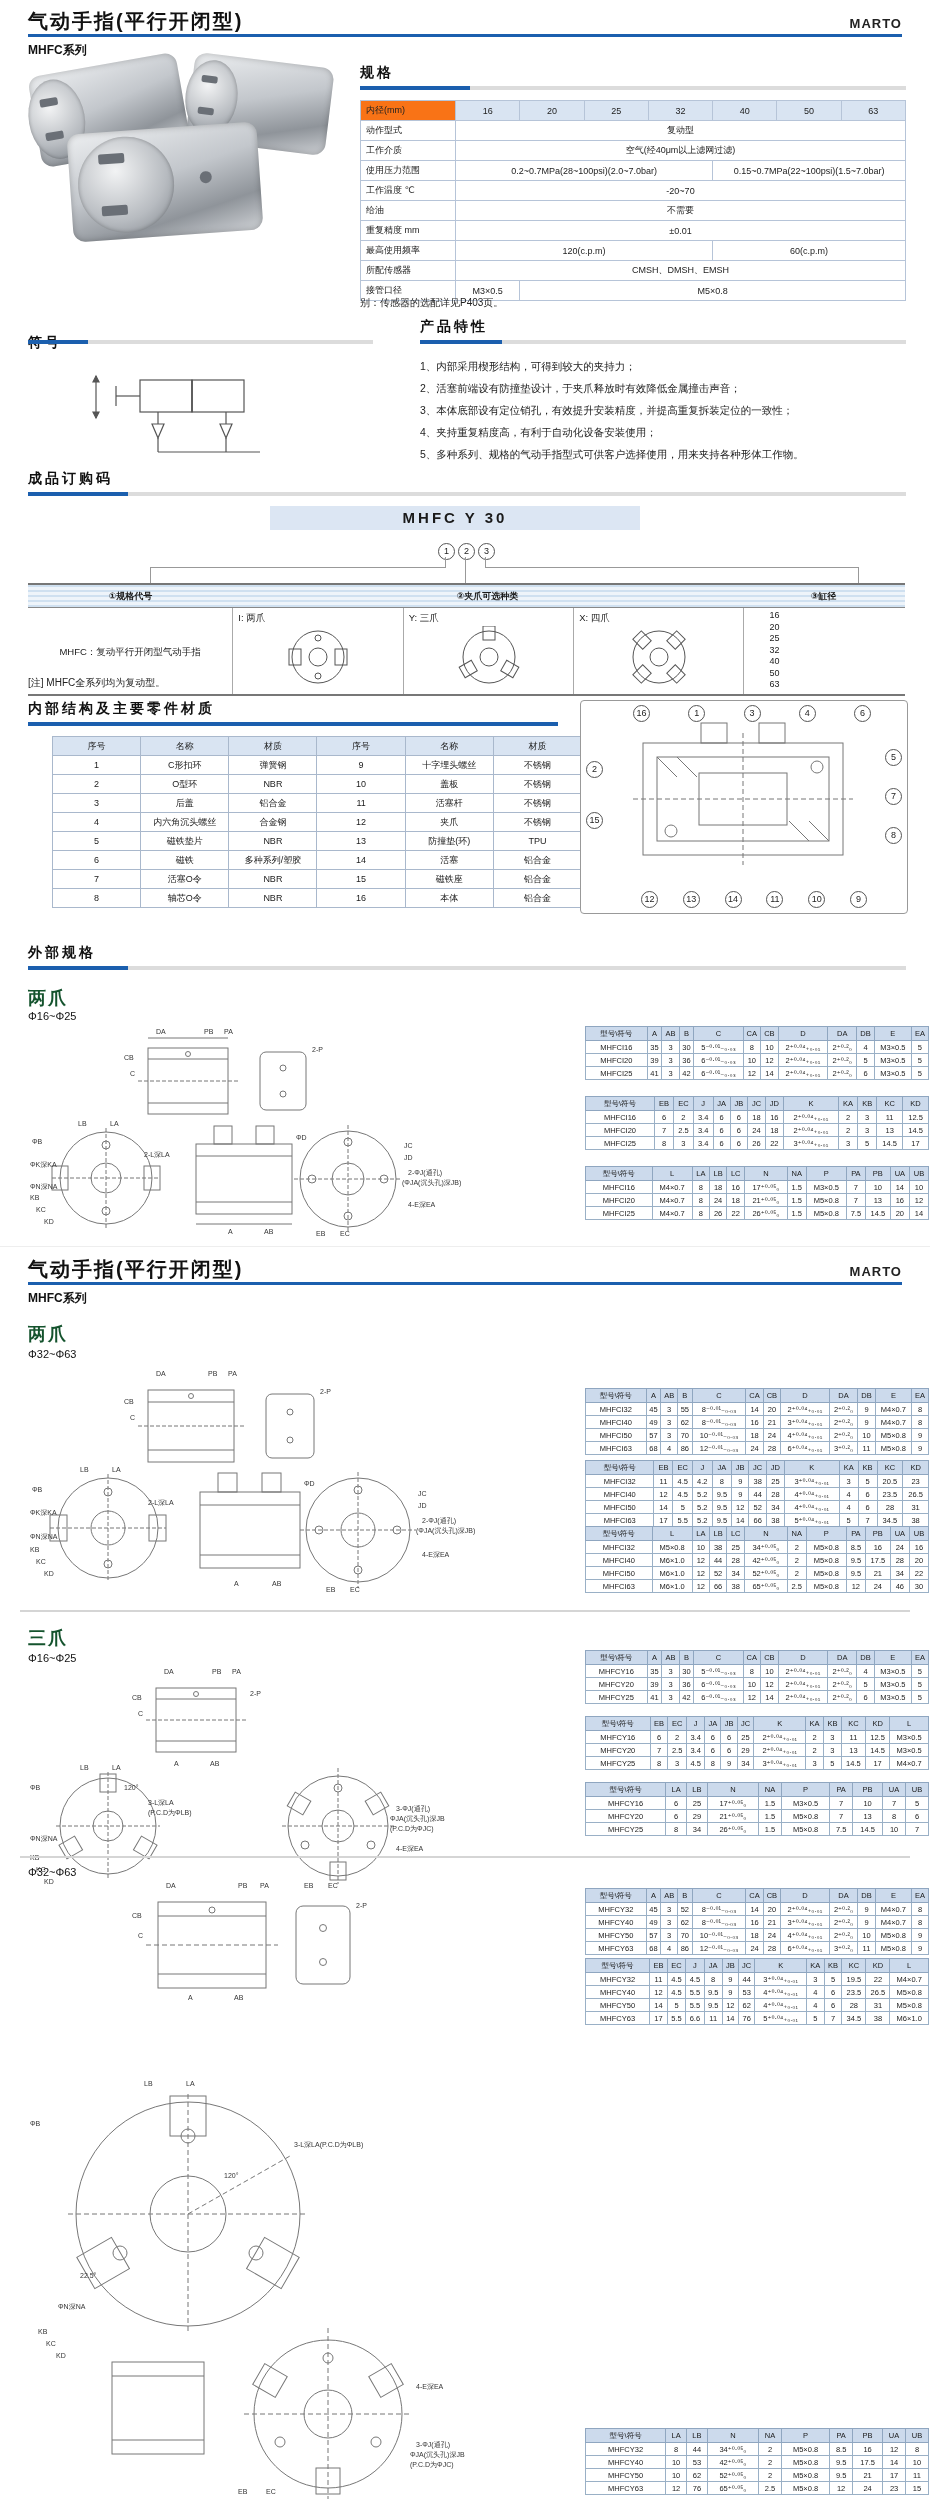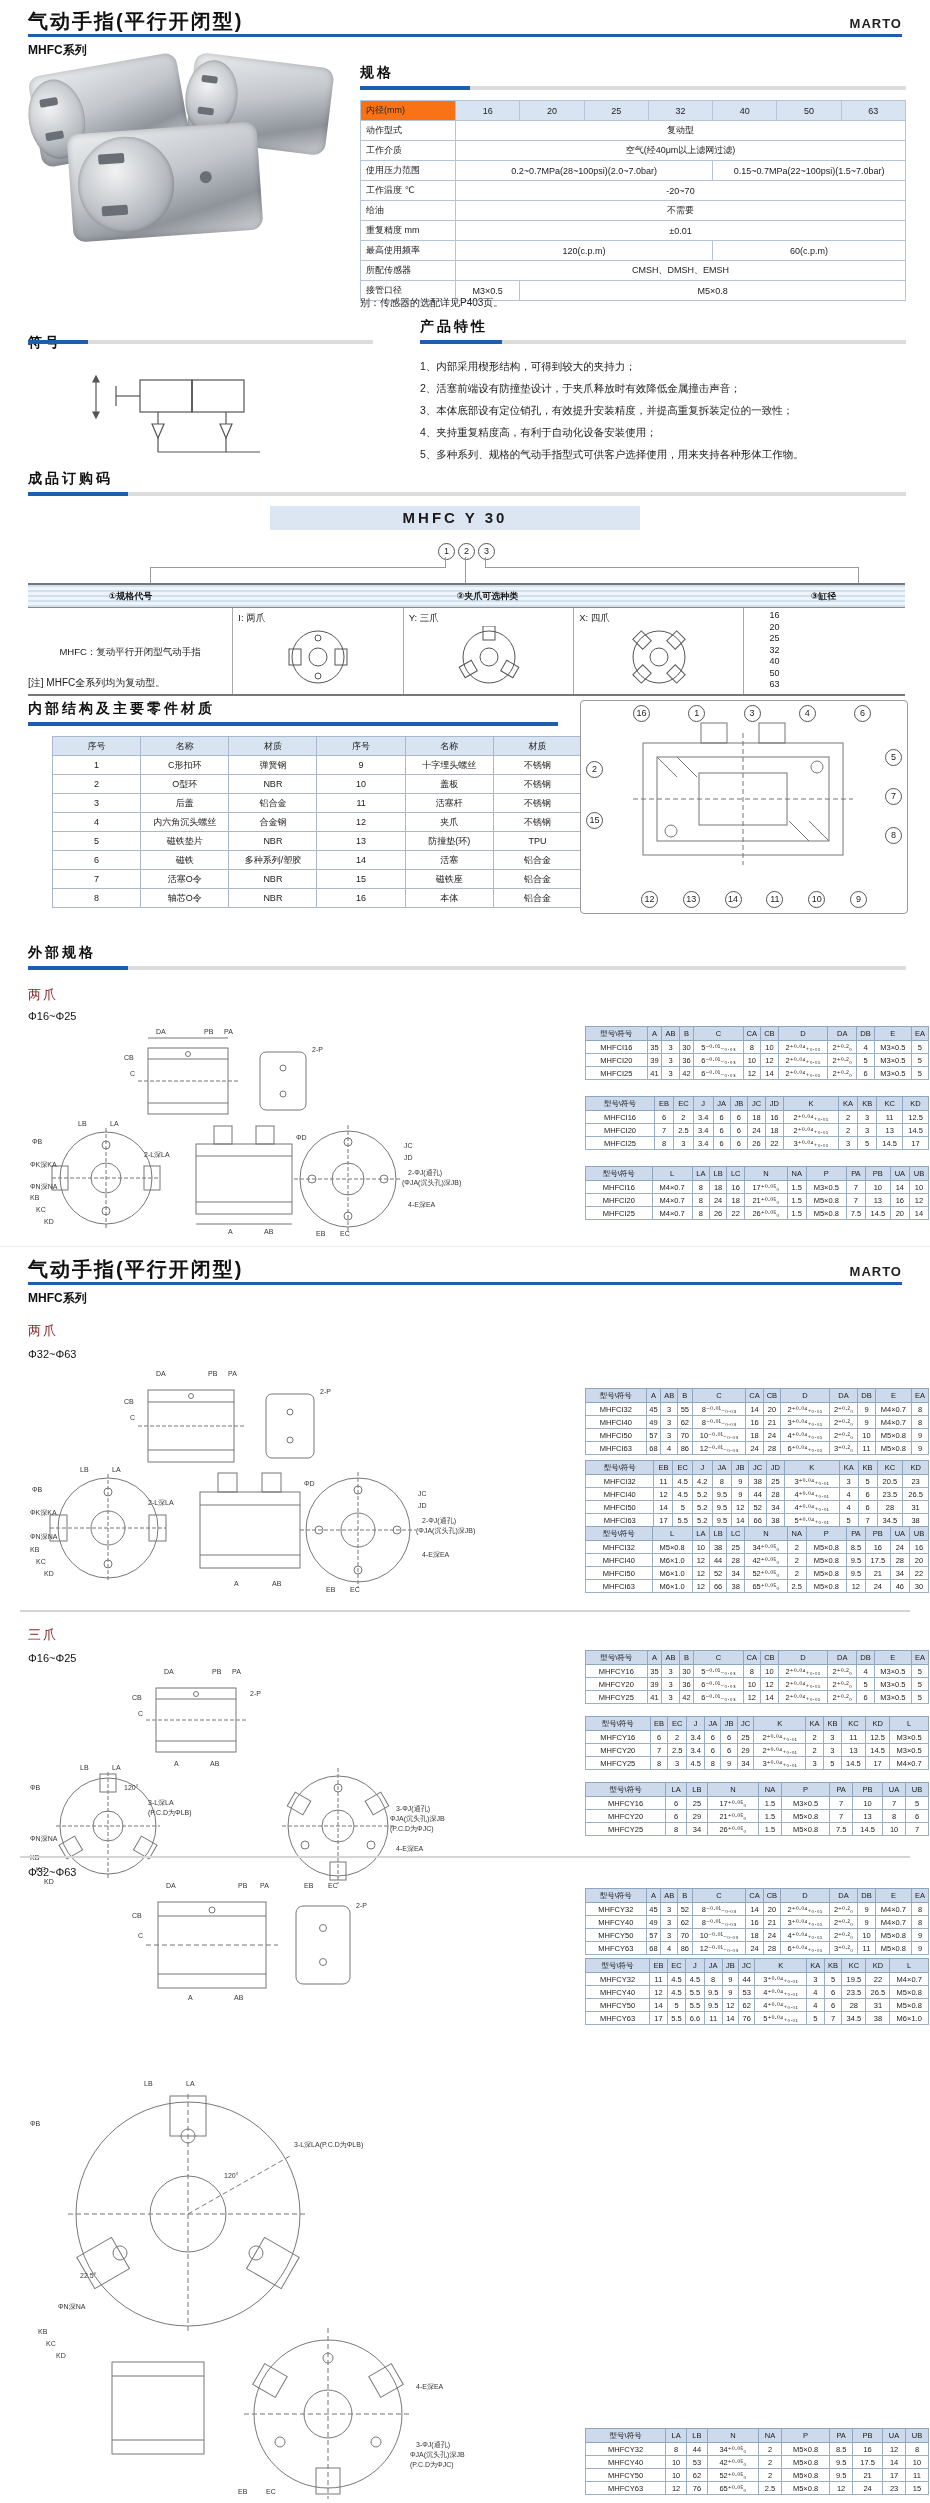--- a/index.html
+++ b/index.html
@@ -42,21 +42,21 @@
   .partswrap .dt th{background:#d9e4f2;border:1px solid #a9b8cc;padding:2.5px 1px;font-weight:normal;}
   .partswrap .dt td{border:1px solid #a9b8cc;padding:2.5px 1px;text-align:center;}
   .expbox{border:1px solid #999;border-radius:4px;background:#fff;}
   .exp-top,.exp-bottom{position:absolute;display:flex;justify-content:space-between;}
   .exp-left,.exp-right{position:absolute;display:flex;flex-direction:column;}
   
   .dimwrap .dt{border-collapse:collapse;width:344px;font-size:7.5px;}
   .dimwrap .dt th{background:#ccdaec;border:1px solid #8fa6c0;padding:1.5px 1px;font-weight:normal;white-space:nowrap;}
   .dimwrap .dt td{border:1px solid #9ab0c6;padding:1.5px 1px;text-align:center;white-space:nowrap;color:#222;}
   .dimwrap .dt td.mod{min-width:44px;text-align:center;}
-  .jawlbl{font-size:13px;font-weight:normal;letter-spacing:2px;color:#7f1d1d;}
+  .jawlbl{font-size:18px;font-weight:bold;letter-spacing:2px;color:#14532d;}
   .range{font-size:11px;color:#111;}
   .dlabel{position:absolute;font-size:7px;color:#333;white-space:nowrap;}
   .divider{height:2px;background:#d5d5d5;}
   
   .ph{position:absolute;border-radius:12px;}
   .ph-body{width:100%;height:100%;border-radius:12px;
     background:linear-gradient(165deg,#eceef0 0%,#c3c7cc 45%,#8f949a 75%,#cfd2d6 100%);
     box-shadow:inset 0 0 6px rgba(0,0,0,.25);}
   .ph-face{position:absolute;border-radius:50%;
     background:radial-gradient(circle at 40% 35%,#f2f3f4,#b7bbc0 60%,#7e848b);box-shadow:inset 0 0 4px rgba(0,0,0,.3);}

